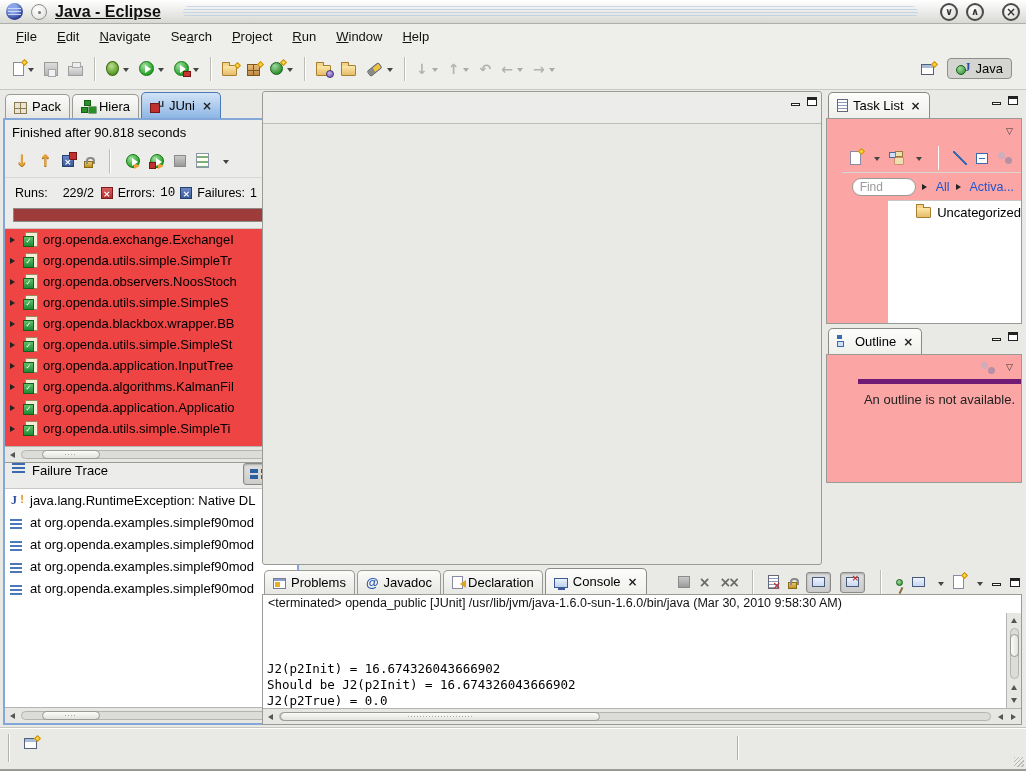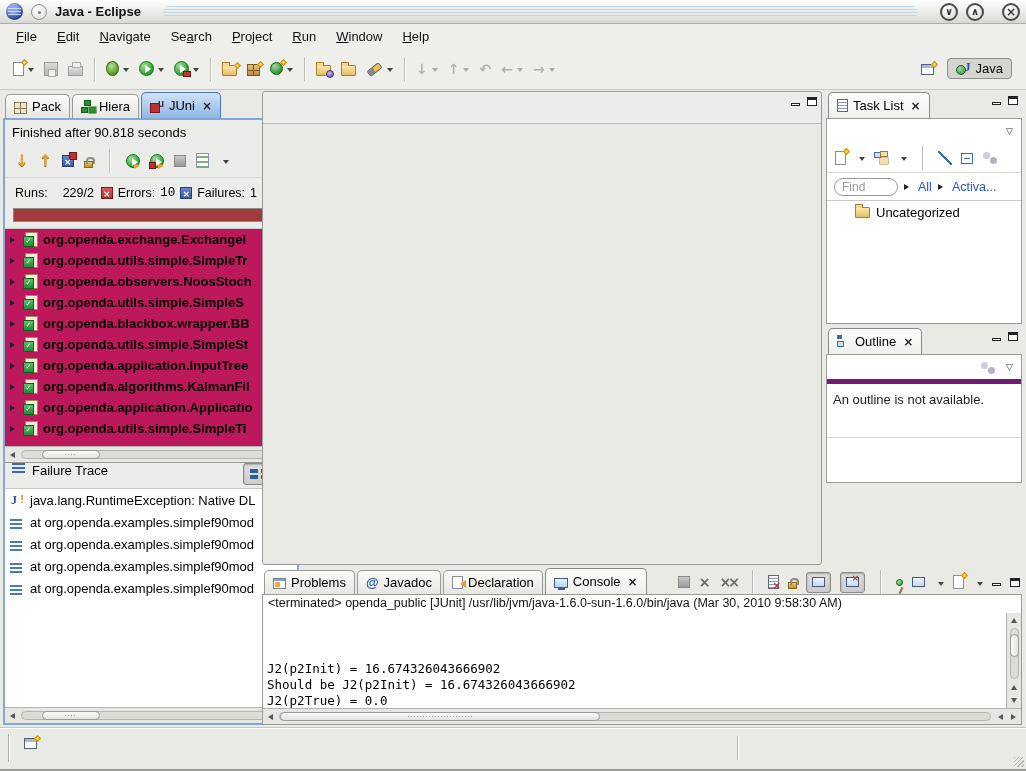--- a/index.html
+++ b/index.html
@@ -1,21 +1,21 @@
 <!DOCTYPE html>
 <html><head>
 <meta charset="utf-8">
 <style>
   html,body{margin:0;padding:0;background:#d4d4d0;font-family:"Liberation Sans",sans-serif;}
   *{box-sizing:border-box;}
   .window{position:relative;width:1026px;height:771px;background:#e9e9e5;overflow:hidden;border-bottom:2px solid #9a9a96;}
 
   
   .titlebar{position:absolute;top:0;left:0;right:0;height:24px;background:linear-gradient(#ffffff,#d8d8d4);border-bottom:1px solid #aeaeaa;display:flex;align-items:center;padding:0 6px;gap:8px;}
-  .title{font-weight:bold;font-size:13px;color:#111;white-space:nowrap;}
+  .title{font-weight:bold;font-size:16px;color:#111;white-space:nowrap;text-decoration:underline;}
   .pinstripes{flex:1;height:12px;margin:0 14px;background:repeating-linear-gradient(180deg,#b9cfe6 0 1px,rgba(0,0,0,0) 1px 3px);opacity:.8;border-radius:6px;}
   .wbtn{width:18px;height:18px;border-radius:50%;border:2px solid #4a4a4a;background:radial-gradient(circle at 35% 30%,#ffffff,#d6d6d2);display:flex;align-items:center;justify-content:center;flex:none;}
   .wbtn::after{font:bold 10px/10px "DejaVu Sans",sans-serif;color:#333;}
   .wbtn.min::after{content:'∨';}
   .wbtn.max::after{content:'∧';}
   .wbtn.close{margin-left:10px;}
   .wbtn.close::after{content:'×';font-size:12px;}
   .eclipse-logo{width:17px;height:17px;border-radius:50%;background:radial-gradient(circle at 40% 32%,#8aa6e8 0 28%,#273a8e 72%);position:relative;flex:none;}
   .eclipse-logo::after{content:'';position:absolute;left:2px;right:2px;top:5px;height:8px;background:repeating-linear-gradient(180deg,#cdd8f6 0 1px,rgba(0,0,0,0) 1px 3px);}
   .menu-circle{width:16px;height:16px;border-radius:50%;border:1px solid #8e8e8a;background:radial-gradient(circle at 40% 35%,#ffffff,#dcdcd8);position:relative;flex:none;}
@@ -95,21 +95,21 @@
   .lock{width:9px;height:7px;background:linear-gradient(#eaca6c,#b8922a);border:1px solid #8a6a14;margin-top:7px;}
   .lock::before{content:'';position:absolute;left:1px;top:-5px;width:5px;height:5px;border:2px solid #8a8a8a;border-bottom:none;border-radius:4px 4px 0 0;}
   .goldarr{position:absolute;right:-4px;bottom:-2px;width:0;height:0;border:3px solid transparent;border-left:6px solid #e8a33c;}
   .redmini{position:absolute;left:-2px;bottom:-2px;width:7px;height:7px;background:#c03030;border:1px solid #7a1515;}
   .stopsq{width:12px;height:12px;background:linear-gradient(#cacaca,#9a9a9a);border:1px solid #8a8a8a;}
   .hierlist{width:13px;height:15px;border:1px solid #8a96aa;background:repeating-linear-gradient(180deg,rgba(0,0,0,0) 0 2px,#7fae7f 2px 4px,rgba(0,0,0,0) 4px 5px),#fdfdf2;}
   .counts-row{height:30px;display:flex;align-items:center;padding:0 10px;font-size:12.5px;gap:5px;white-space:nowrap;overflow:hidden;}
   .cval{overflow:hidden;white-space:nowrap;display:inline-block;}
   .progress-wrap{height:20px;padding:0 8px;}
   .progressbar{height:14px;border:1px solid #8a8a86;background:#9e3c3c;}
-  .test-list{flex:0 0 218px;background:#be185d;border-top:1px solid #c8c8c4;display:flex;overflow:hidden;font-weight:bold;}
+  .test-list{flex:0 0 218px;background:#ef4444;border-top:1px solid #c8c8c4;display:flex;overflow:hidden;}
   .test-rows{flex:1;overflow:hidden;}
   .trow{display:flex;align-items:center;gap:5px;height:21px;padding-left:5px;font-size:13px;white-space:nowrap;overflow:hidden;}
   .tri{width:0;height:0;display:inline-block;flex:none;}
   .tri-r{border:3px solid transparent;border-left:5px solid #222;}
   .suite{width:15px;height:15px;}
   .suite::before{content:'';position:absolute;right:0;top:0;width:11px;height:13px;background:#f4eed8;border:1px solid #9a8a5a;}
   .suite::after{content:'✓';position:absolute;left:0;bottom:0;width:9px;height:9px;background:linear-gradient(#5fc06a,#1f8a35);border:1px solid #116020;color:#fff;font:bold 7px/9px "DejaVu Sans",sans-serif;text-align:center;}
   .ft-header{height:27px;border-top:1px solid #9a9a96;border-bottom:1px solid #c8c8c4;display:flex;align-items:flex-start;gap:7px;padding:0 7px;font-size:13px;}
   .bluebars{width:13px;height:10px;background:repeating-linear-gradient(180deg,#3a6ab0 0 2px,rgba(0,0,0,0) 2px 4px);}
   .ftbtns{margin-left:auto;display:flex;gap:6px;align-items:center;}
@@ -135,21 +135,21 @@
   .tri-d2{border:3px solid transparent;border-top:5px solid #555;margin-top:2px;}
   .tri-l2{border:3px solid transparent;border-right:5px solid #555;margin-right:2px;}
   .tri-r2{border:3px solid transparent;border-left:5px solid #555;margin-left:2px;}
   .vtrack{flex:1;width:9px;border:1px solid #b4b4b0;border-radius:5px;background:#dcdcd8;position:relative;margin:1px 0;}
   .vthumb{position:absolute;left:-1px;right:-1px;border:1px solid #9a9a96;border-radius:5px;background:linear-gradient(90deg,#fbfbfa,#e2e2de);}
   .htrack{flex:1;height:9px;border:1px solid #b4b4b0;border-radius:5px;background:#dcdcd8;position:relative;margin:0 2px;}
   .hthumb{position:absolute;top:-1px;bottom:-1px;border:1px solid #9a9a96;border-radius:5px;background:linear-gradient(#fbfbfa,#e2e2de);}
   .hthumb::after{content:'';position:absolute;left:40%;right:40%;top:3px;bottom:3px;background:repeating-linear-gradient(90deg,#aaa 0 1px,rgba(0,0,0,0) 1px 3px);}
 
   
-  .panel-body{position:absolute;top:27px;left:0;right:0;bottom:0;border:1px solid #9a9a96;background:#ffffff;display:flex;flex-direction:column;}
+  .panel-body{position:absolute;top:27px;left:0;right:0;bottom:0;border:1px solid #9a9a96;background:#fca5a5;display:flex;flex-direction:column;align-items:flex-end;}
   .task{position:absolute;top:0;left:0;right:0;height:233px;}
   .outlinep{position:absolute;top:236px;left:0;right:0;bottom:0;}
   .menu-row{height:24px;display:flex;align-items:center;justify-content:flex-end;padding:0 8px;gap:10px;}
   .tools-row{height:30px;display:flex;align-items:center;gap:9px;padding:0 8px;border-bottom:1px solid #d8d8d4;}
   .ttree{width:14px;height:13px;}
   .ttree::before{content:'';position:absolute;left:0;top:1px;width:5px;height:4px;background:#cfe0f4;border:1px solid #4a6a9a;}
   .ttree::after{content:'';position:absolute;right:0;top:0;width:6px;height:4px;background:#f0e0b0;border:1px solid #9a7a3a;box-shadow:0 7px 0 #f0e0b0,0 7px 0 0.5px #9a7a3a;}
   .slash{width:14px;height:14px;background:linear-gradient(45deg,rgba(0,0,0,0) 44%,#3a6ab0 44% 56%,rgba(0,0,0,0) 56%);}
   .collapse{width:12px;height:11px;background:#fff;border:1px solid #3a6ab0;margin-top:2px;}
   .collapse::after{content:'';position:absolute;left:2px;top:4px;width:6px;height:1px;background:#3a6ab0;}

